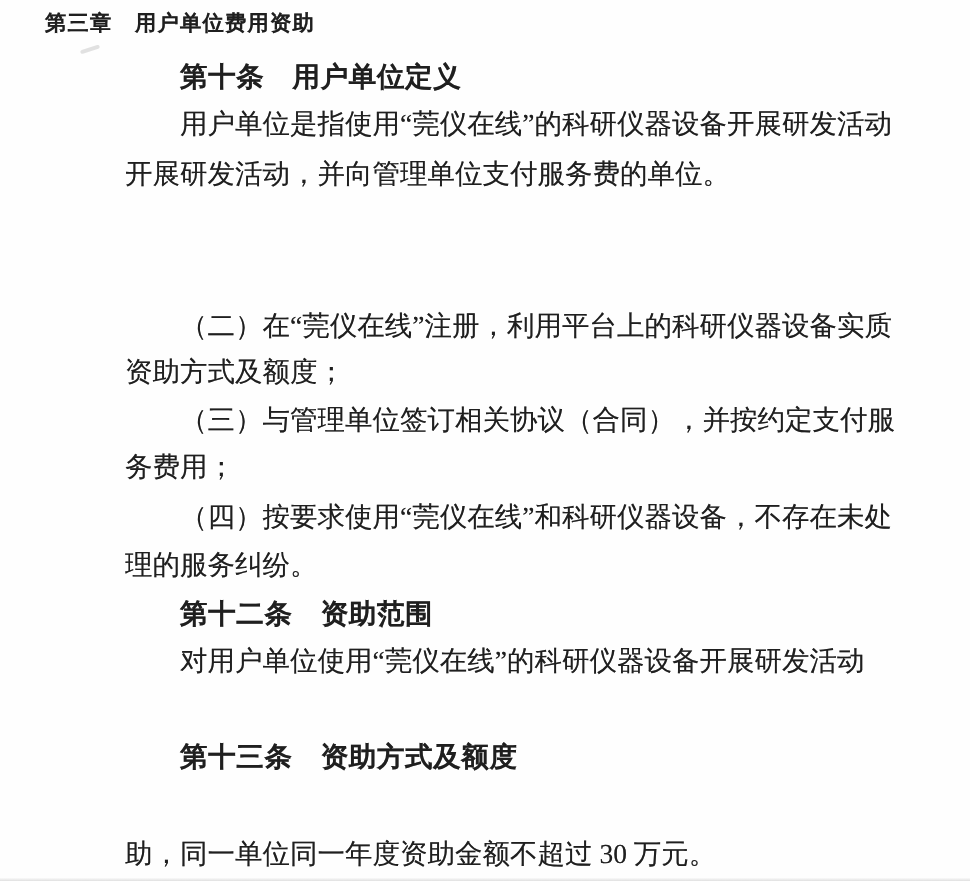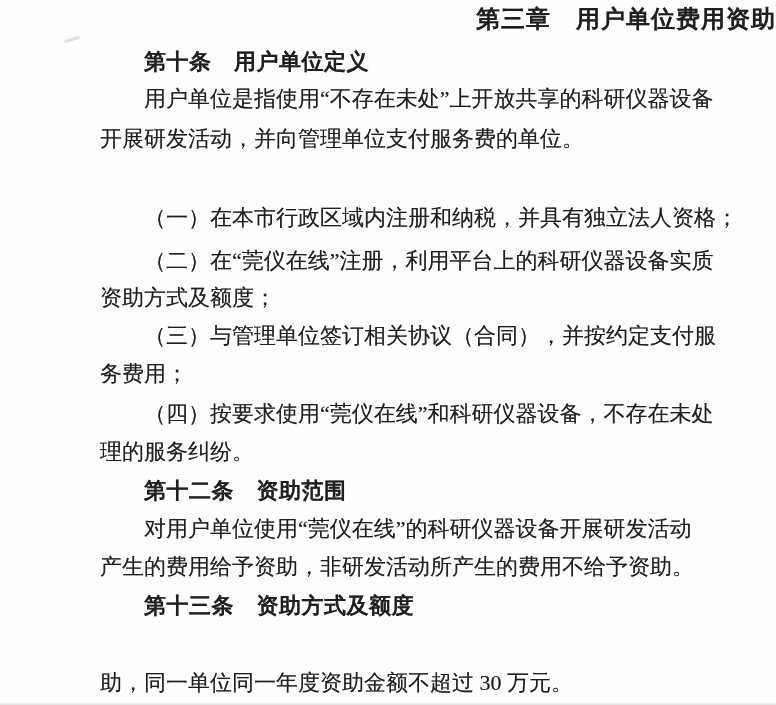--- a/index.html
+++ b/index.html
@@ -22,25 +22,25 @@
     font-size: 22px;
     line-height: 30px;
     letter-spacing: 0px;
     
     text-shadow: 0 0 0.5px rgba(40,40,40,0.55);
     text-align: right;
   }
   .l-title {
     left: 0;
     right: 0;
-    text-align: right;
+    text-align: left;
     padding-left: 36px;
     font-family: "Liberation Sans", "DejaVu Sans", sans-serif;
     font-weight: bold;
-    font-size: 24px;
+    font-size: 17px;
     letter-spacing: 1px;
   }
   .l-heading {
     left: 144px;
     font-family: "Liberation Sans", "DejaVu Sans", sans-serif;
     font-weight: bold;
     letter-spacing: 0.5px;
   }
   .l-first {
     left: 144px;
@@ -71,32 +71,30 @@
 </head>
 <body>
 
 <div class="page">
 
   <div class="scan-smudge"></div>
 
   <div class="line l-title" style="top:4px">第三章　用户单位费用资助</div>
 
   <div class="line l-heading" style="top:47px">第十条　用户单位定义</div>
-  <div class="line l-first" style="top:84px">用户单位是指使用“不存在未处”上开放共享的科研仪器设备</div>
+  <div class="line l-first" style="top:84px">用户单位是指使用“莞仪在线”的科研仪器设备开展研发活动</div>
   <div class="line l-cont" style="top:124px">开展研发活动，并向管理单位支付服务费的单位。</div>
 
-  <div class="line l-first" style="top:203px">（一）在本市行政区域内注册和纳税，并具有独立法人资格；</div>
   <div class="line l-first" style="top:246px">（二）在“莞仪在线”注册，利用平台上的科研仪器设备实质</div>
   <div class="line l-cont" style="top:283px">资助方式及额度；</div>
   <div class="line l-first" style="top:321px">（三）与管理单位签订相关协议（合同），并按约定支付服</div>
   <div class="line l-cont" style="top:359px">务费用；</div>
   <div class="line l-first" style="top:399px">（四）按要求使用“莞仪在线”和科研仪器设备，不存在未处</div>
   <div class="line l-cont" style="top:437px">理的服务纠纷。</div>
 
   <div class="line l-heading" style="top:476px">第十二条　资助范围</div>
   <div class="line l-first" style="top:514px">对用户单位使用“莞仪在线”的科研仪器设备开展研发活动</div>
-  <div class="line l-cont" style="top:552px">产生的费用给予资助，非研发活动所产生的费用不给予资助。</div>
 
   <div class="line l-heading" style="top:591px">第十三条　资助方式及额度</div>
   <div class="line l-cont" style="top:668px">助，同一单位同一年度资助金额不超过 30 万元。</div>
 
   <div class="scan-bottom-edge"></div>
 </div>
 
 </body></html>

